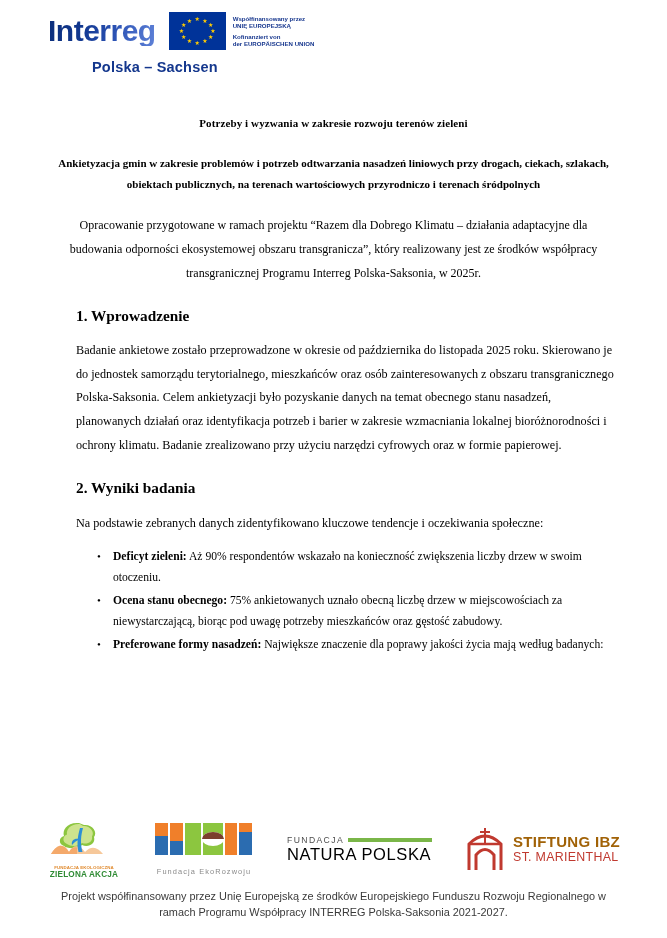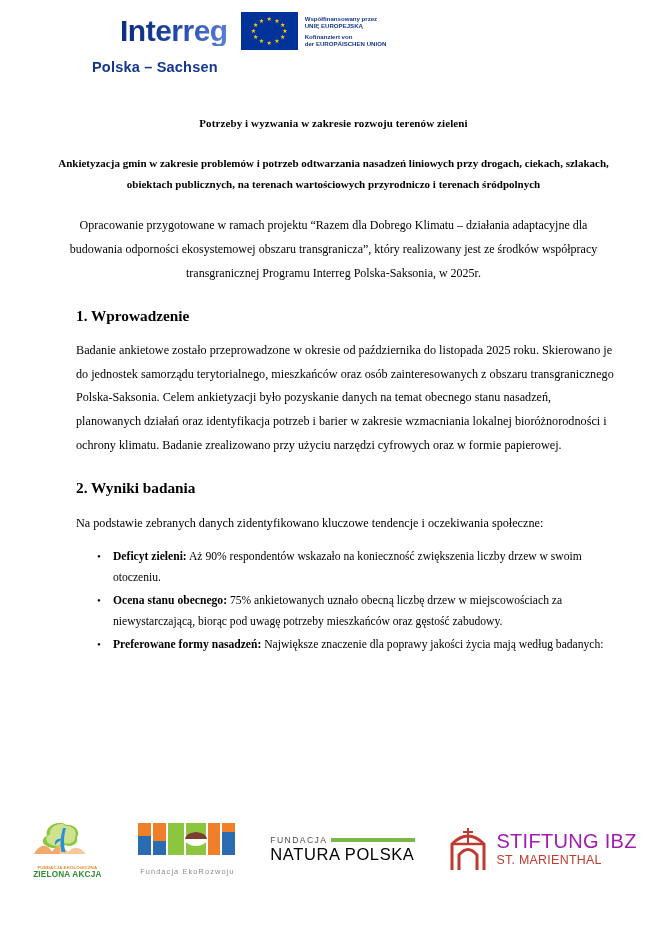--- a/index.html
+++ b/index.html
@@ -28,21 +28,21 @@
   
   .brand-header {
     padding: 10px 0 0 0;
     position: relative;
     height: 92px;
     box-sizing: border-box;
   }
   .brand-row {
     display: flex;
     align-items: flex-start;
-    padding-left: 120px;
+    padding-left: 48px;
   }
   .interreg-wordmark {
     font-family: "Liberation Sans", "DejaVu Sans", sans-serif;
     font-weight: 800;
     font-size: 30px;
     letter-spacing: -0.5px;
     line-height: 1;
     padding-top: 6px;
     background: linear-gradient(100deg, #0b2e7a 0%, #11378f 32%, #2b52b4 62%, #5f82d8 100%);
     -webkit-background-clip: text;
@@ -220,23 +220,23 @@
     font-size: 16.5px;
     letter-spacing: 0.6px;
     color: #000000;
     line-height: 1.05;
     margin-top: 1px;
     white-space: nowrap;
   }
   .ibz-wrap { display: flex; align-items: center; gap: 9px; }
   .ibz-text-1 {
     font-family: "Liberation Sans", "DejaVu Sans", sans-serif;
-    font-size: 20px;
-    font-weight: 400;
-    color: #a21caf;
+    font-size: 15px;
+    font-weight: 700;
+    color: #a16207;
     letter-spacing: 0.3px;
     line-height: 1.15;
     white-space: nowrap;
   }
   .ibz-text-2 {
     font-family: "Liberation Sans", "DejaVu Sans", sans-serif;
     font-size: 12.4px;
     font-weight: 400;
     color: #c0392f;
     letter-spacing: 0.3px;
@@ -379,14 +379,15 @@
         <path d="M19 6 L19 17" stroke="#c0392f" stroke-width="2"></path>
       </svg>
       <div>
         <div class="ibz-text-1">STIFTUNG IBZ</div>
         <div class="ibz-text-2">ST. MARIENTHAL</div>
       </div>
     </div>
 
   </div>
 
+  <div class="footer-note">Projekt współfinansowany przez Unię Europejską ze środków Europejskiego Funduszu Rozwoju Regionalnego w ramach Programu Współpracy INTERREG Polska-Saksonia 2021-2027.</div>
 
 </div>
 
 </body></html>

